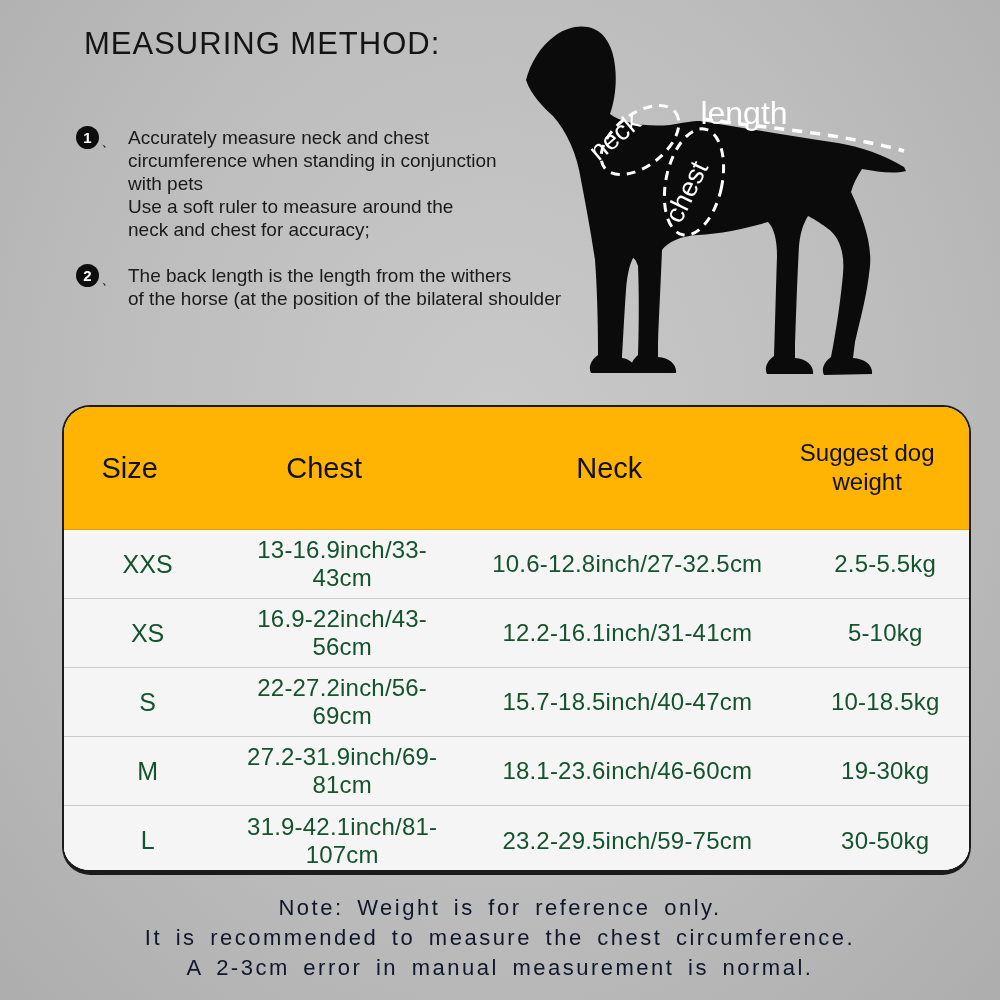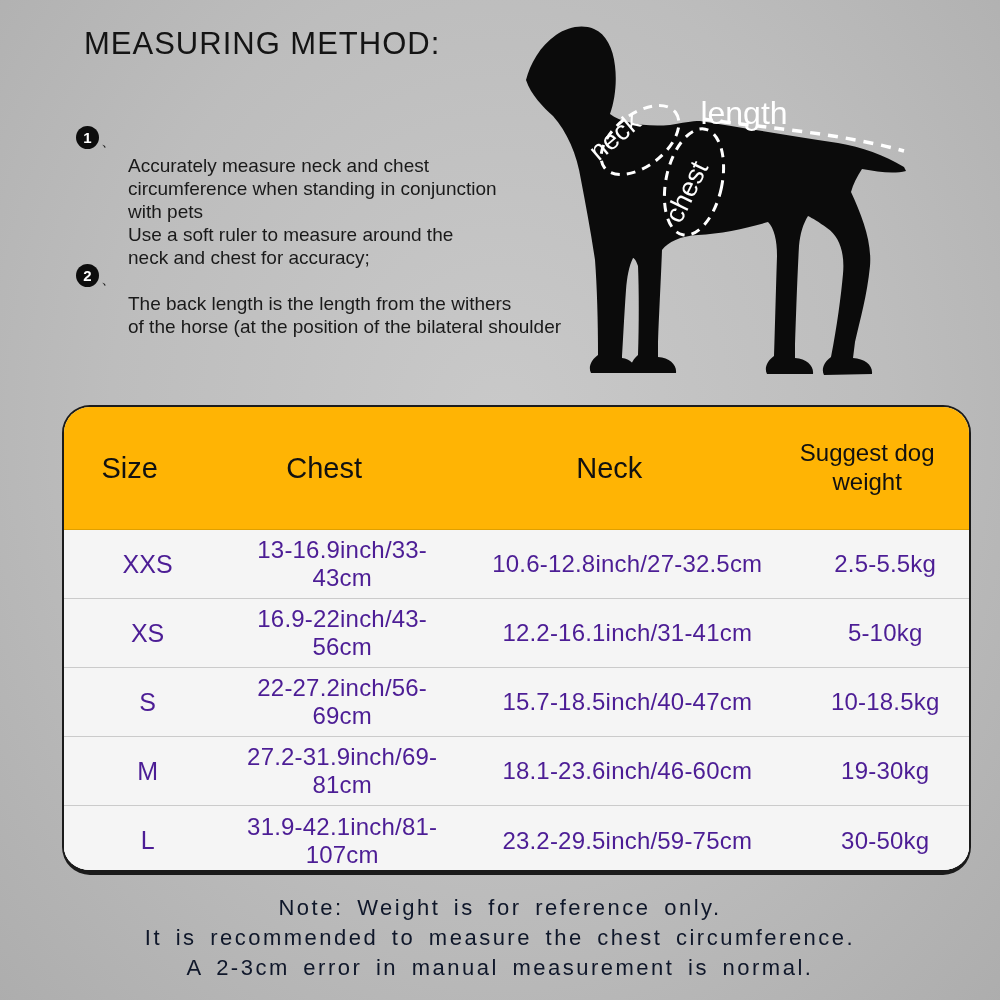--- a/index.html
+++ b/index.html
@@ -24,21 +24,21 @@
   .instr-1 { left:76px; top:126px; }
   .instr-2 { left:76px; top:264px; }
   .bullet-wrap { display:flex; align-items:flex-start; margin-top:0; }
   .bullet {
     width:23px; height:23px; border-radius:50%;
     background:#0d0d0d; color:#fff;
     display:inline-flex; align-items:center; justify-content:center;
     font-size:15px; font-weight:bold; flex:0 0 auto;
   }
   .delimiter { font-size:15px; color:#222; margin:6px 2px 0 2px; }
-  .instr-text { margin-left:10px; font-size:19px; line-height:23px; color:#1a1a1a;margin-top:28px; }
+  .instr-text { margin-left:10px; font-size:19px; line-height:23px; color:#1a1a1a; }
   .instr-line { white-space:nowrap; }
 
   
   .dog-figure { position:absolute; left:520px; top:20px; width:420px; height:372px; }
   .dog-figure svg { position:absolute; inset:0; }
   .dog-label {
     position:absolute; color:#ffffff; font-weight:500;
     transform:translate(-50%,-50%); white-space:nowrap;
   }
   .label-neck   { left:95px;  top:117px; font-size:27px; transform:translate(-50%,-50%) rotate(-40deg); }
@@ -61,21 +61,21 @@
   .header-cell.weight { font-size:24px; line-height:1.2; padding:0 14px; }
   .card-body { background:#f5f5f5; }
   .size-row {
     height:69px;
     display:grid; grid-template-columns:14.5% 28.5% 34.5% 22.5%;
     align-items:center;
     border-bottom:1px solid #cbcbcb;
     background:#f5f5f5;
   }
   .size-row:last-child { border-bottom:none; }
-  .cell { text-align:center; color:#4c1d95;margin-left:36px; }
+  .cell { text-align:center; color:#14532d;margin-left:36px; }
   .cell.size-label { font-size:25px; }
   .cell.value { font-size:24px; letter-spacing:0.2px; }
 
   
   .note {
     position:absolute; left:0; top:893px; width:1000px;
     text-align:center; color:#0f172a;
     font-size:22px; line-height:30px; letter-spacing:2.5px; word-spacing:5px;
   }
 </style>

